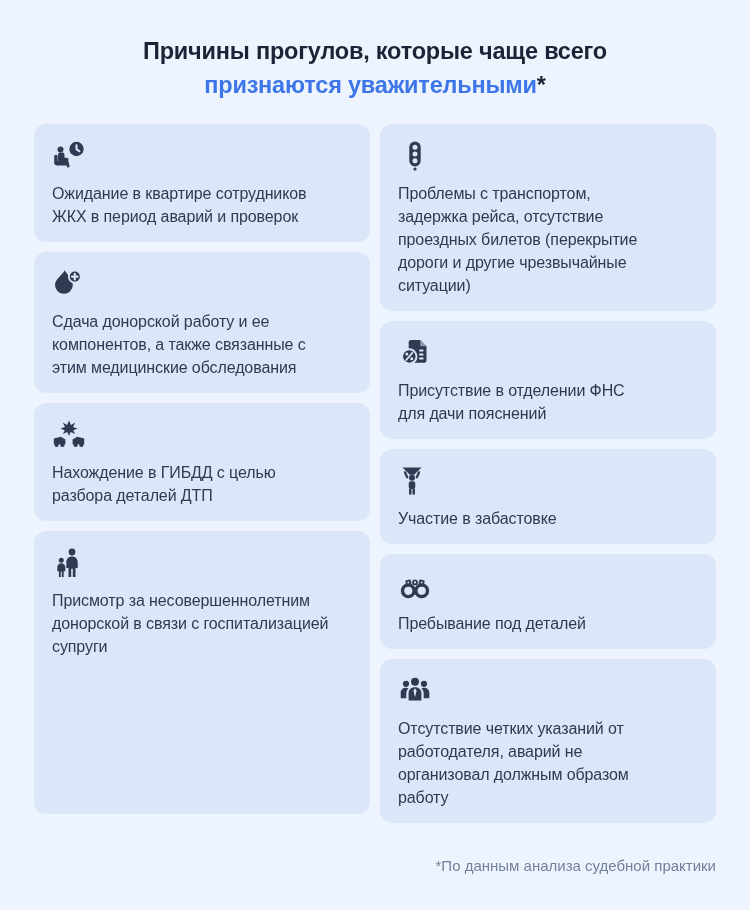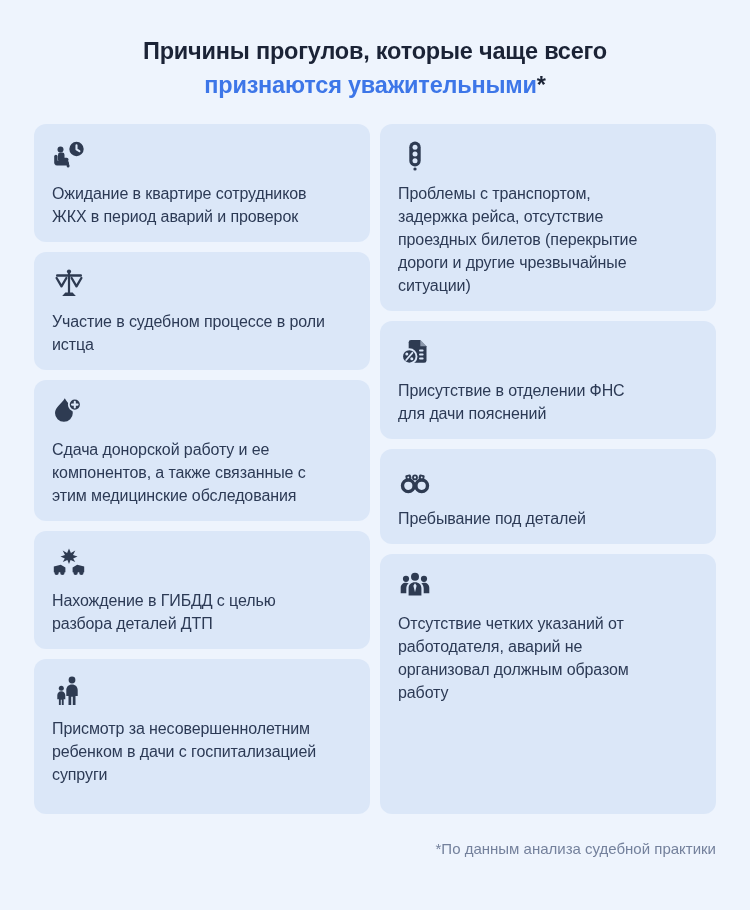--- a/index.html
+++ b/index.html
@@ -53,21 +53,21 @@
   .card-text{
     margin-top:9px;
     font-size:16px;
     line-height:23px;
     letter-spacing:-0.1px;
     color:var(--body);
     white-space:pre-line;
   }
   .footnote{
     padding:0 34px;
-    margin-top:26px;
+    margin-top:43px;
     text-align:right;
     font-size:15px;
     color:var(--foot);
   }
   .hole-f{fill:var(--card)}
   .hole-s{stroke:var(--card)}
 </style>
 </head>
 <body>
 
@@ -90,34 +90,20 @@
           <rect x="2.2" y="15.8" width="3.4" height="10" rx="1.7"></rect>
           <rect x="14.8" y="25" width="2.6" height="3.4" rx="1.2"></rect>
           <circle cx="24.5" cy="10" r="7.2"></circle>
           <path class="hole-s" d="M24.5 6.4 v3.9 l2.9 1.8" fill="none" stroke-width="2.1" stroke-linecap="round" stroke-linejoin="round"></path>
         </svg>
       </span>
       <p class="card-text">Ожидание в квартире сотрудников
 ЖКХ в период аварий и проверок</p>
     </div>
 
-    <div class="card">
-      <span class="icon">
-        <svg viewBox="0 0 34 34" fill="currentColor">
-          <circle cx="17" cy="4.6" r="2.1"></circle>
-          <rect x="15.9" y="5" width="2.2" height="21"></rect>
-          <rect x="4" y="7.3" width="26" height="2.4" rx="1.2"></rect>
-          <path d="M4.6 11 l4.9 8.3 L14.4 11" fill="none" stroke="currentColor" stroke-width="2.3" stroke-linecap="round" stroke-linejoin="round"></path>
-          <path d="M19.6 11 l4.9 8.3 L29.4 11" fill="none" stroke="currentColor" stroke-width="2.3" stroke-linecap="round" stroke-linejoin="round"></path>
-          <path d="M10.2 29 h13.6 l-3.2 -3.6 h-7.2 z"></path>
-        </svg>
-      </span>
-      <p class="card-text">Участие в судебном процессе в роли
-истца</p>
-    </div>
 
     <div class="card">
       <span class="icon">
         <svg viewBox="0 0 34 34" fill="currentColor">
           <path d="M12.8 3.2 C15.8 8.6 20.8 12.2 20.8 17.9 A8.9 8.9 0 0 1 3 17.9 C3 12.2 9.8 8.6 12.8 3.2 z"></path>
           <circle cx="22.8" cy="9.6" r="6" stroke="#dbe7f8" stroke-width="1.8"></circle>
           <path class="hole-s" d="M22.8 6.8 v5.6 M20 9.6 h5.6" fill="none" stroke-width="2.1" stroke-linecap="round"></path>
         </svg>
       </span>
       <p class="card-text">Сдача донорской работу и ее
@@ -144,21 +130,21 @@
     <div class="card">
       <span class="icon">
         <svg viewBox="0 0 34 34" fill="currentColor">
           <circle cx="20" cy="6" r="3.4"></circle>
           <path d="M20 10.6 c-3.5 0 -5.7 2.3 -5.7 5.7 v5.6 h2.2 v9 h2.7 v-8.2 h1.6 v8.2 h2.7 v-9 h2.2 v-5.6 c0 -3.4 -2.2 -5.7 -5.7 -5.7 z"></path>
           <circle cx="9.3" cy="14.2" r="2.5"></circle>
           <path d="M9.3 17.3 c-2.4 0 -4 1.7 -4 4 v3.9 h1.6 v5.7 h1.9 v-5.2 h1 v5.2 h1.9 v-5.7 h1.6 v-3.9 c0 -2.3 -1.6 -4 -4 -4 z"></path>
         </svg>
       </span>
       <p class="card-text">Присмотр за несовершеннолетним
-ребенком в дачи с госпитализацией
+донорской в связи с госпитализацией
 супруги</p>
     </div>
 
   </section>
 
   <section class="col">
 
     <div class="card">
       <span class="icon">
         <svg viewBox="0 0 34 34" fill="currentColor">
@@ -187,20 +173,33 @@
           <circle cx="11.3" cy="20.4" r="7.2" stroke="#dbe7f8" stroke-width="1.9"></circle>
           <circle class="hole-f" cx="8.8" cy="18" r="1.5"></circle>
           <circle class="hole-f" cx="13.8" cy="22.8" r="1.5"></circle>
           <path class="hole-s" d="M8.2 24 L14.4 16.8" fill="none" stroke-width="1.8" stroke-linecap="round"></path>
         </svg>
       </span>
       <p class="card-text">Присутствие в отделении ФНС
 для дачи пояснений</p>
     </div>
 
+    <div class="card">
+      <span class="icon">
+        <svg viewBox="0 0 34 34" fill="currentColor">
+          <path d="M4.5 3.5 h19 l-7.3 7.2 h-4.4 z"></path>
+          <path d="M9.2 13.2 L7 8.4 M18.8 13.2 L21 8.4" stroke="currentColor" stroke-width="2.3" stroke-linecap="round"></path>
+          <circle cx="14" cy="13.8" r="3"></circle>
+          <rect x="10.7" y="17.2" width="6.6" height="7.8" rx="2.2"></rect>
+          <rect x="11" y="24.6" width="2.5" height="6.2" rx="1.1"></rect>
+          <rect x="14.5" y="24.6" width="2.5" height="6.2" rx="1.1"></rect>
+        </svg>
+      </span>
+      <p class="card-text">Участие в забастовке</p>
+    </div>
 
     <div class="card">
       <span class="icon">
         <svg viewBox="0 0 34 34" fill="none" stroke="currentColor">
           <circle cx="10.3" cy="21.8" r="5.8" stroke-width="3.4"></circle>
           <circle cx="23.7" cy="21.8" r="5.8" stroke-width="3.4"></circle>
           <rect x="7.6" y="10.8" width="5.6" height="4.8" rx="1.2" fill="currentColor" stroke="none" transform="rotate(-16 10.4 13.2)"></rect>
           <rect x="20.8" y="10.8" width="5.6" height="4.8" rx="1.2" fill="currentColor" stroke="none" transform="rotate(16 23.6 13.2)"></rect>
           <circle cx="17" cy="13.4" r="2" stroke-width="1.8"></circle>
           <circle class="hole-f" cx="10.3" cy="13.4" r="0.9" stroke="none"></circle>

